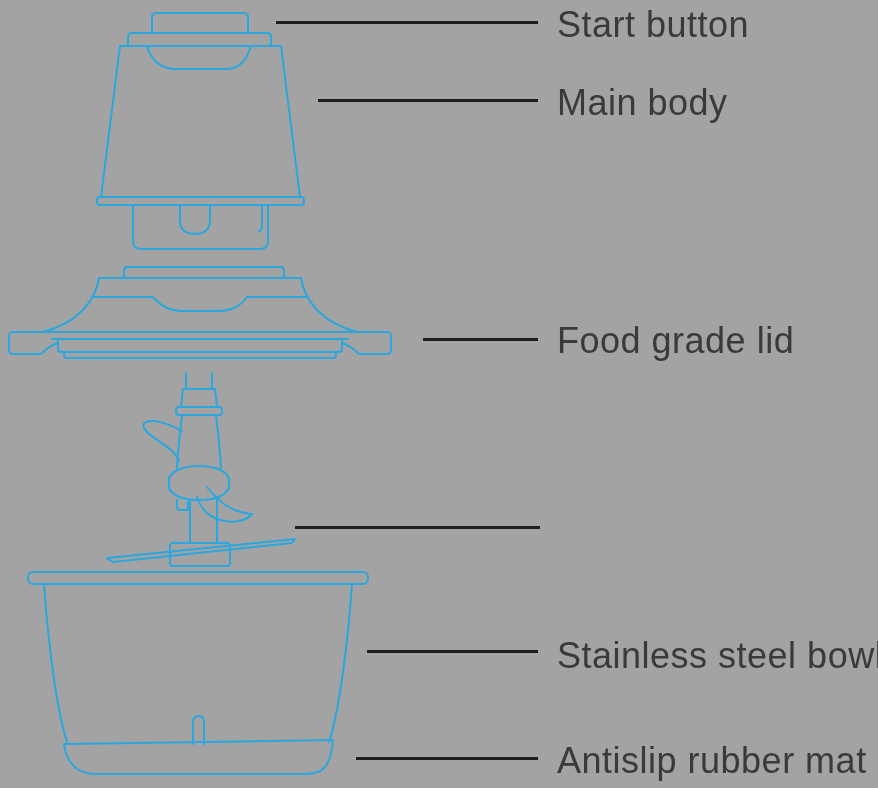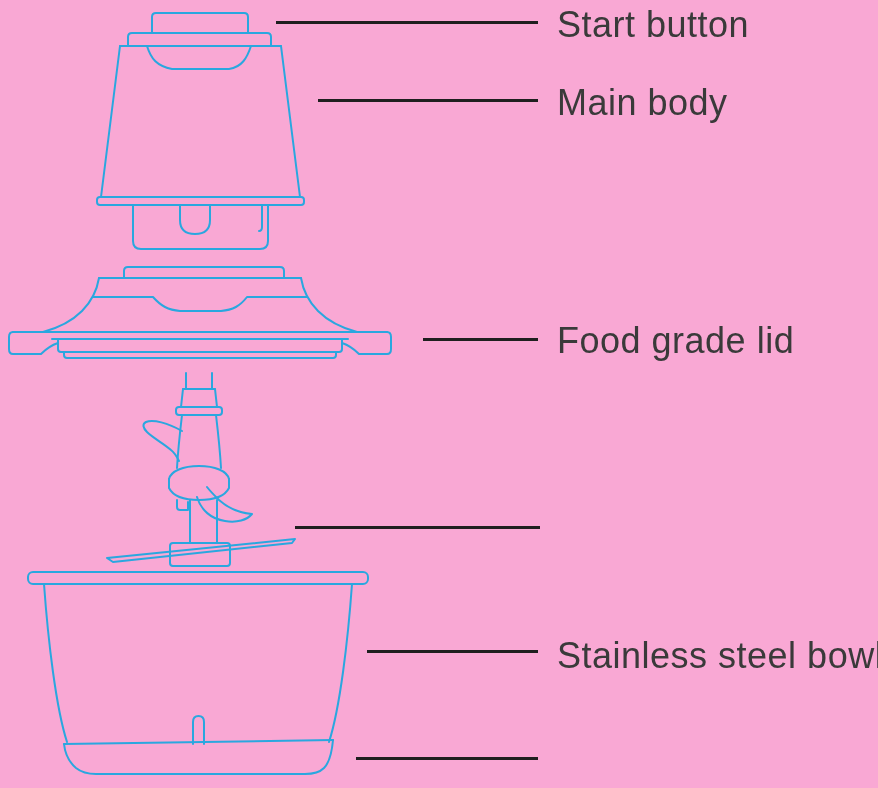--- a/index.html
+++ b/index.html
@@ -1,19 +1,19 @@
 <!DOCTYPE html>
 <html><head>
 <meta charset="utf-8">
 <style>
   html,body{margin:0;padding:0;background:#ffffff;}
   .stage{
     position:relative;
     width:878px;height:788px;
-    background:#f9a8d4;
+    background:#a3a3a3;
     overflow:hidden;
     font-family:"Liberation Sans", sans-serif;
   }
   .drawing{position:absolute;left:0;top:0;}
   .leader{
     position:absolute;height:3px;background:#1f1f1f;
   }
   .part-label{
     position:absolute;
     left:557px;
@@ -112,14 +112,15 @@
   <div class="leader ld-body"></div>
   <div class="leader ld-lid"></div>
   <div class="leader ld-blades"></div>
   <div class="leader ld-bowl"></div>
   <div class="leader ld-mat"></div>
 
   <div class="part-label lbl-start">Start button</div>
   <div class="part-label lbl-body">Main body</div>
   <div class="part-label lbl-lid">Food grade lid</div>
   <div class="part-label lbl-bowl">Stainless steel bowl</div>
+  <div class="part-label lbl-mat">Antislip rubber mat</div>
 
 </div>
 
 </body></html>

